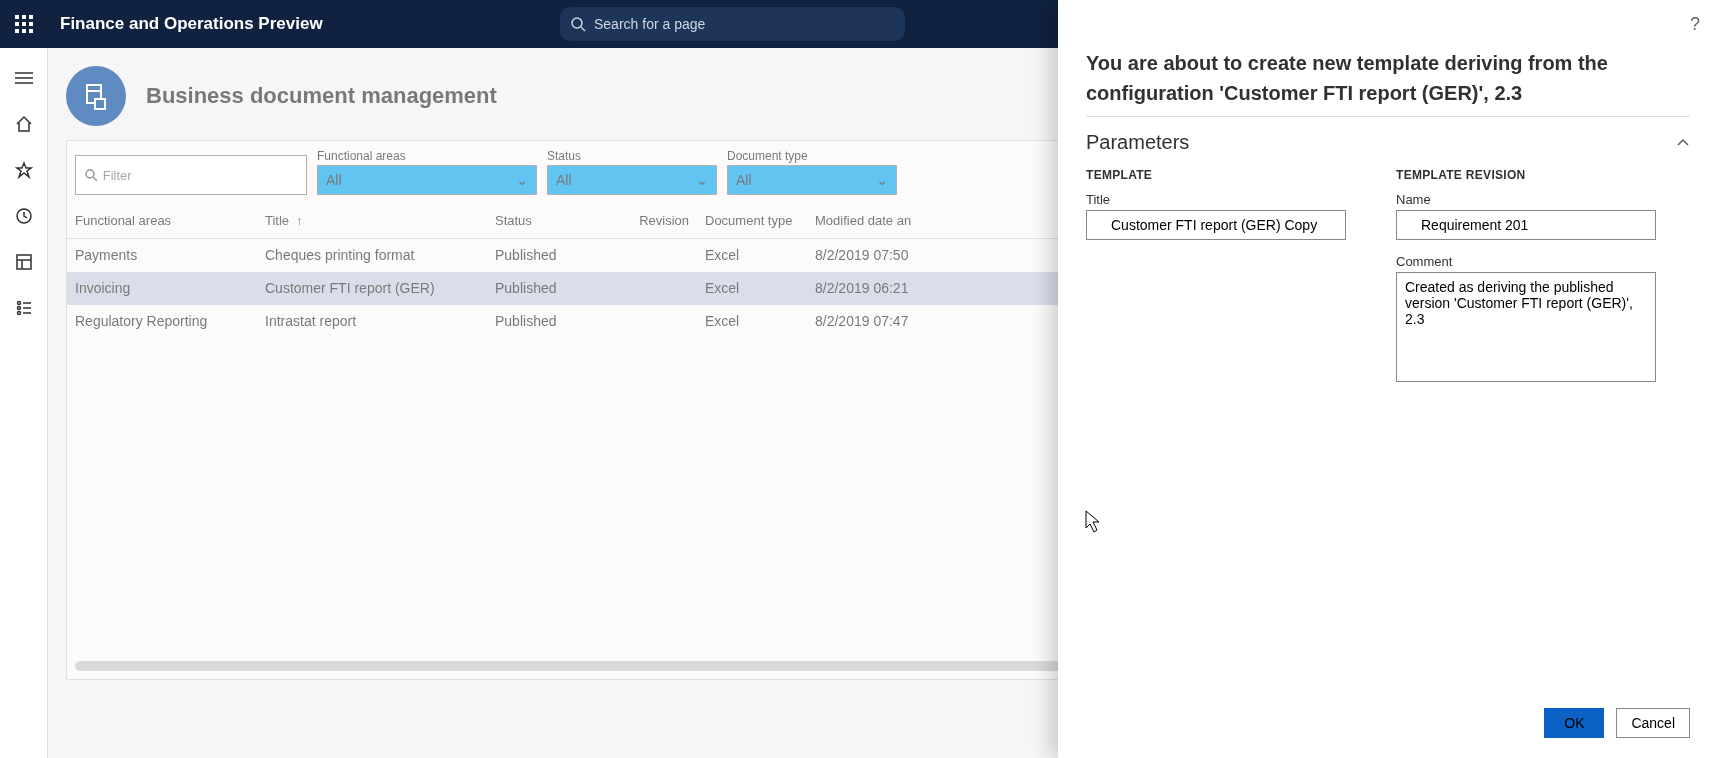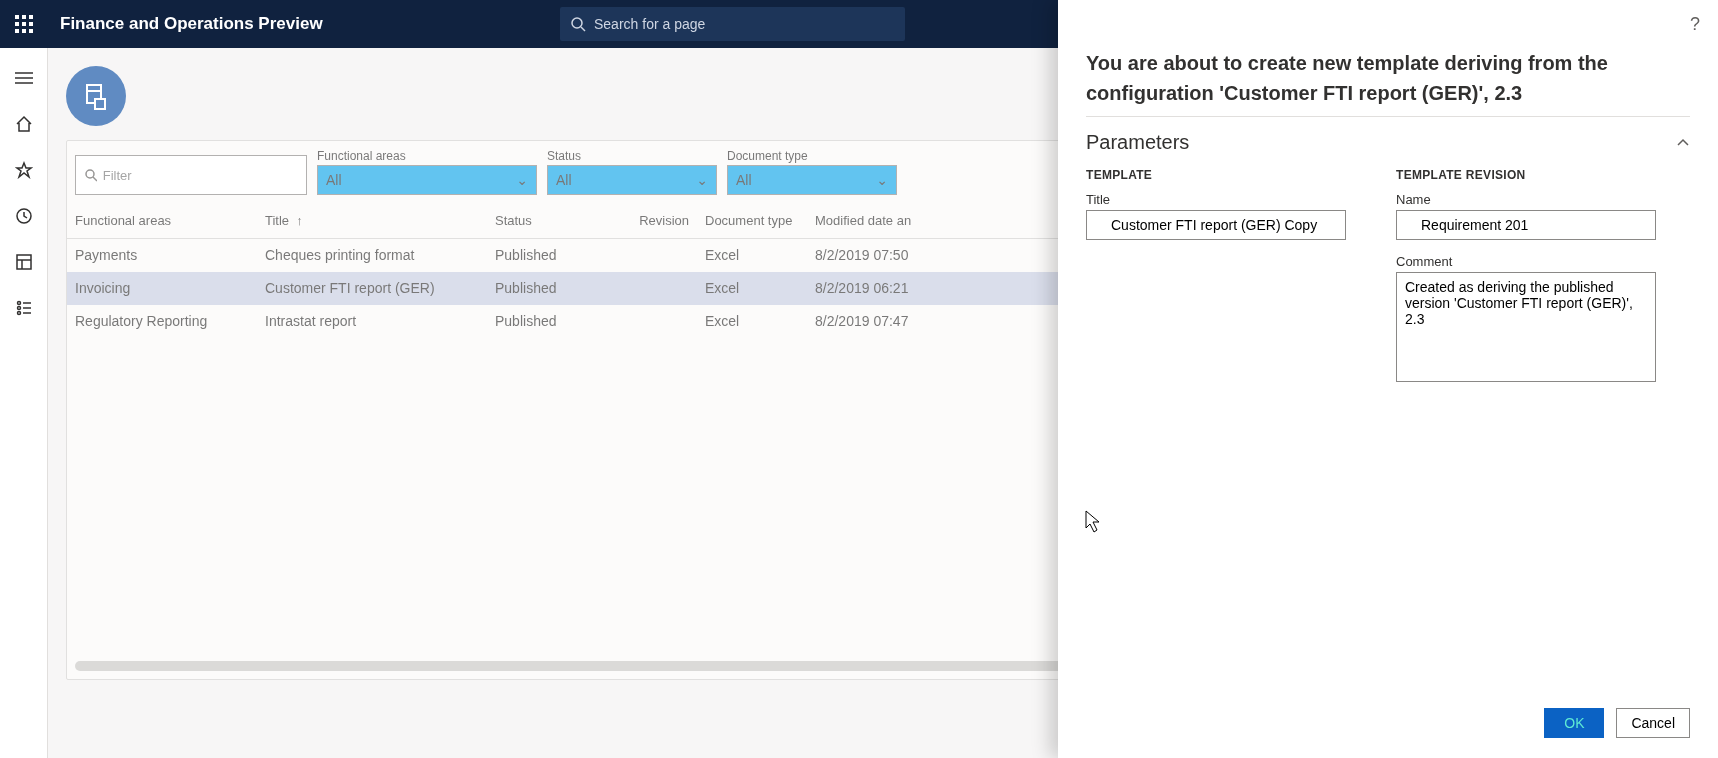--- a/index.html
+++ b/index.html
@@ -28,21 +28,21 @@
       align-items: center;
       justify-content: center;
     }
     .app-title { font-size: 17px; font-weight: 600; margin-left: 12px; }
     .searchbox {
       position: absolute;
       left: 560px;
       width: 345px;
       height: 34px;
       background: #1d3559;
-      border-radius: 2px;
+      border-radius: 10px;
       display: flex;
       align-items: center;
       padding: 0 10px;
       color: #cfd6e3;
     }
     .searchbox input {
       background: transparent;
       border: none;
       outline: none;
       color: #cfd6e3;
@@ -192,21 +192,21 @@
       gap:12px;
     }
     .btn {
       min-width:60px; height:30px;
       padding:0 14px;
       font-size:14px;
       border:1px solid #8a8886;
       background:#fff;
       cursor:pointer;
     }
-    .btn.primary { background:#0b62c4; color:#5eead4; border-color:#0b62c4; }
+    .btn.primary { background:#0b62c4; color:#000000; border-color:#0b62c4; }
     .cursor-svg { position:absolute; top:510px; left:1085px; pointer-events:none; }
     svg { display:block; }
   </style>
 </head>
 <body>
 
 <div class="topbar">
   <div class="waffle">
     <svg width="18" height="18" viewBox="0 0 18 18" fill="#fff">
       <rect x="0" y="0" width="4" height="4"></rect>
@@ -279,20 +279,21 @@
 
   <div class="main">
     <div class="page-head">
       <div class="page-icon">
         <svg width="30" height="30" fill="none" stroke="#fff" stroke-width="2">
             <rect x="6" y="4" width="14" height="18"></rect>
             <path d="M6 10 H20"></path>
             <rect x="14" y="18" width="10" height="10" fill="#0b4da2"></rect>
           </svg>
       </div>
+      <div class="page-title">Business document management</div>
     </div>
 
     <div class="grid-wrap">
       <div class="filters-row">
         <div class="filterbox">
           <svg width="14" height="14" fill="none" stroke="#605e5c" stroke-width="1.5" style="margin-right:6px">
               <circle cx="6" cy="6" r="4"></circle>
               <line x1="9" y1="9" x2="13" y2="13"></line>
             </svg>
           <input placeholder="Filter" style="">

